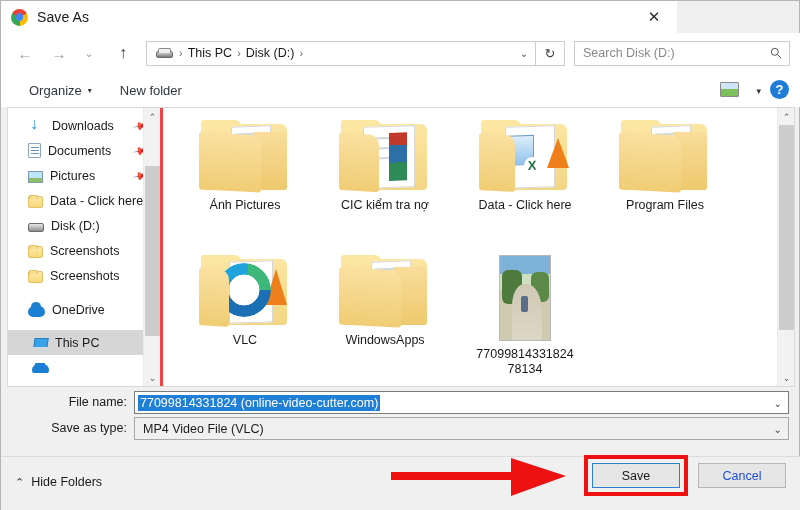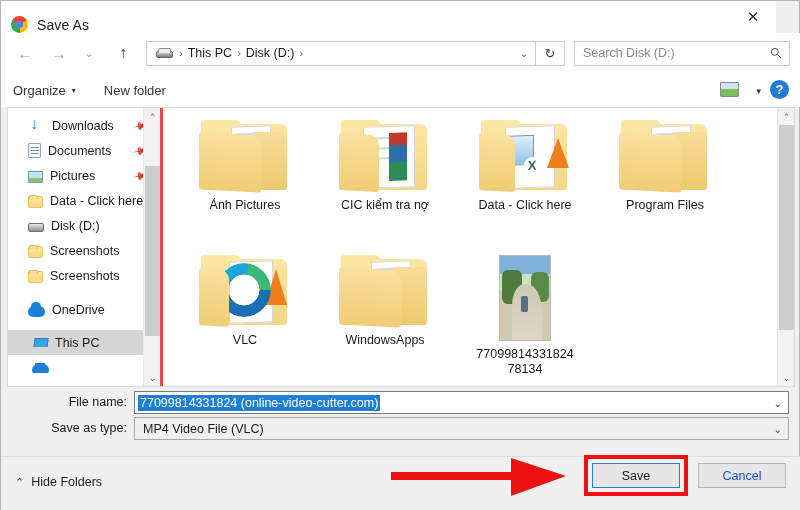--- a/index.html
+++ b/index.html
@@ -12,23 +12,23 @@
   #dialog {
     position: relative;
     width: 800px; height: 510px;
     background: #f0f0f0;
     border: 1px solid #b5b5b5;
   }
 
   
   #titlebar {
     position: absolute; left: 0; top: 0;
-    width: 775px; height: 32px;
+    width: 676px; height: 32px;
     background: #ffffff;
-    display: flex; align-items: flex-end;
+    display: flex; align-items: center;
   }
   #title-icon {
     width: 17px; height: 17px; margin-left: 10px; margin-right: 9px;
     border-radius: 50%;
     background:
       radial-gradient(circle at 50% 50%, #ffffff 0 27%, rgba(255,255,255,0) 28%),
       conic-gradient(from -60deg, #ea4335 0deg 120deg, #fbbc05 120deg 240deg, #34a853 240deg 360deg);
     position: relative;
     flex: none;
   }
@@ -120,21 +120,21 @@
   }
 
   
   #commandbar {
     position: absolute; left: 0; top: 72px;
     width: 800px; height: 34px;
     background: #ffffff;
     display: flex; align-items: center;
   }
   #organize-btn {
-    margin-left: 12px; font-size: 13px; color: #30363d;
+    margin-left: 28px; font-size: 13px; color: #30363d;
     display: flex; align-items: center; gap: 6px;
   }
   #organize-caret { font-size: 8px; color: #30363d; }
   #newfolder-btn { margin-left: 28px; font-size: 13px; color: #30363d; }
   #view-icon {
     position: absolute; right: 62px; top: 9px;
     width: 19px; height: 15px;
     border: 1px solid #8a8a8a; border-radius: 1px;
     background: linear-gradient(#cfe4f7 0 48%, #7cbf5c 48% 100%);
     overflow: hidden;

